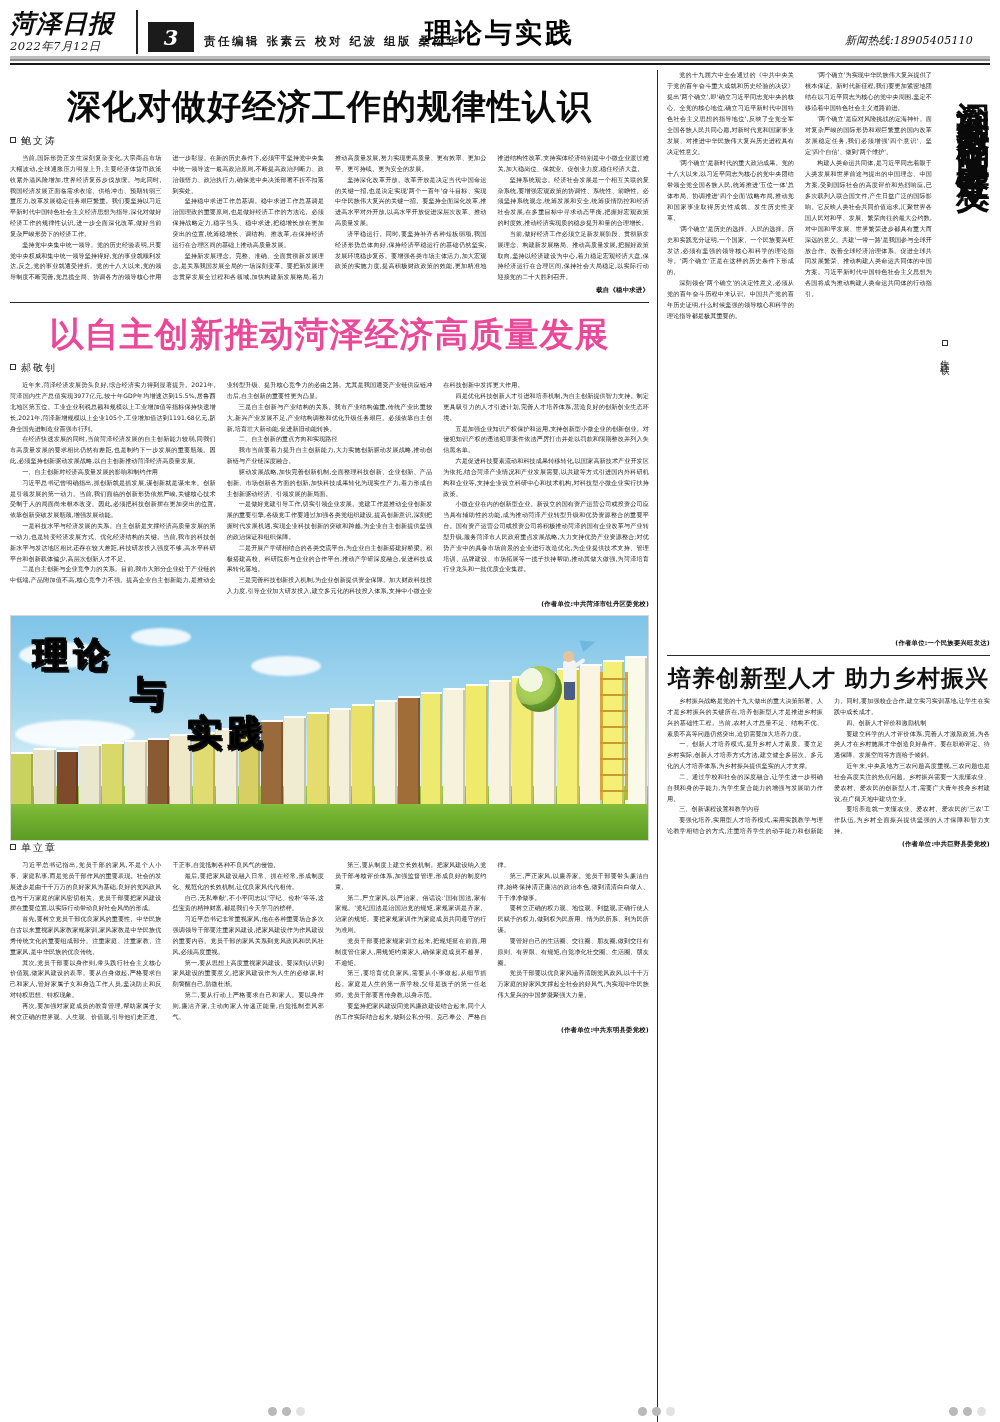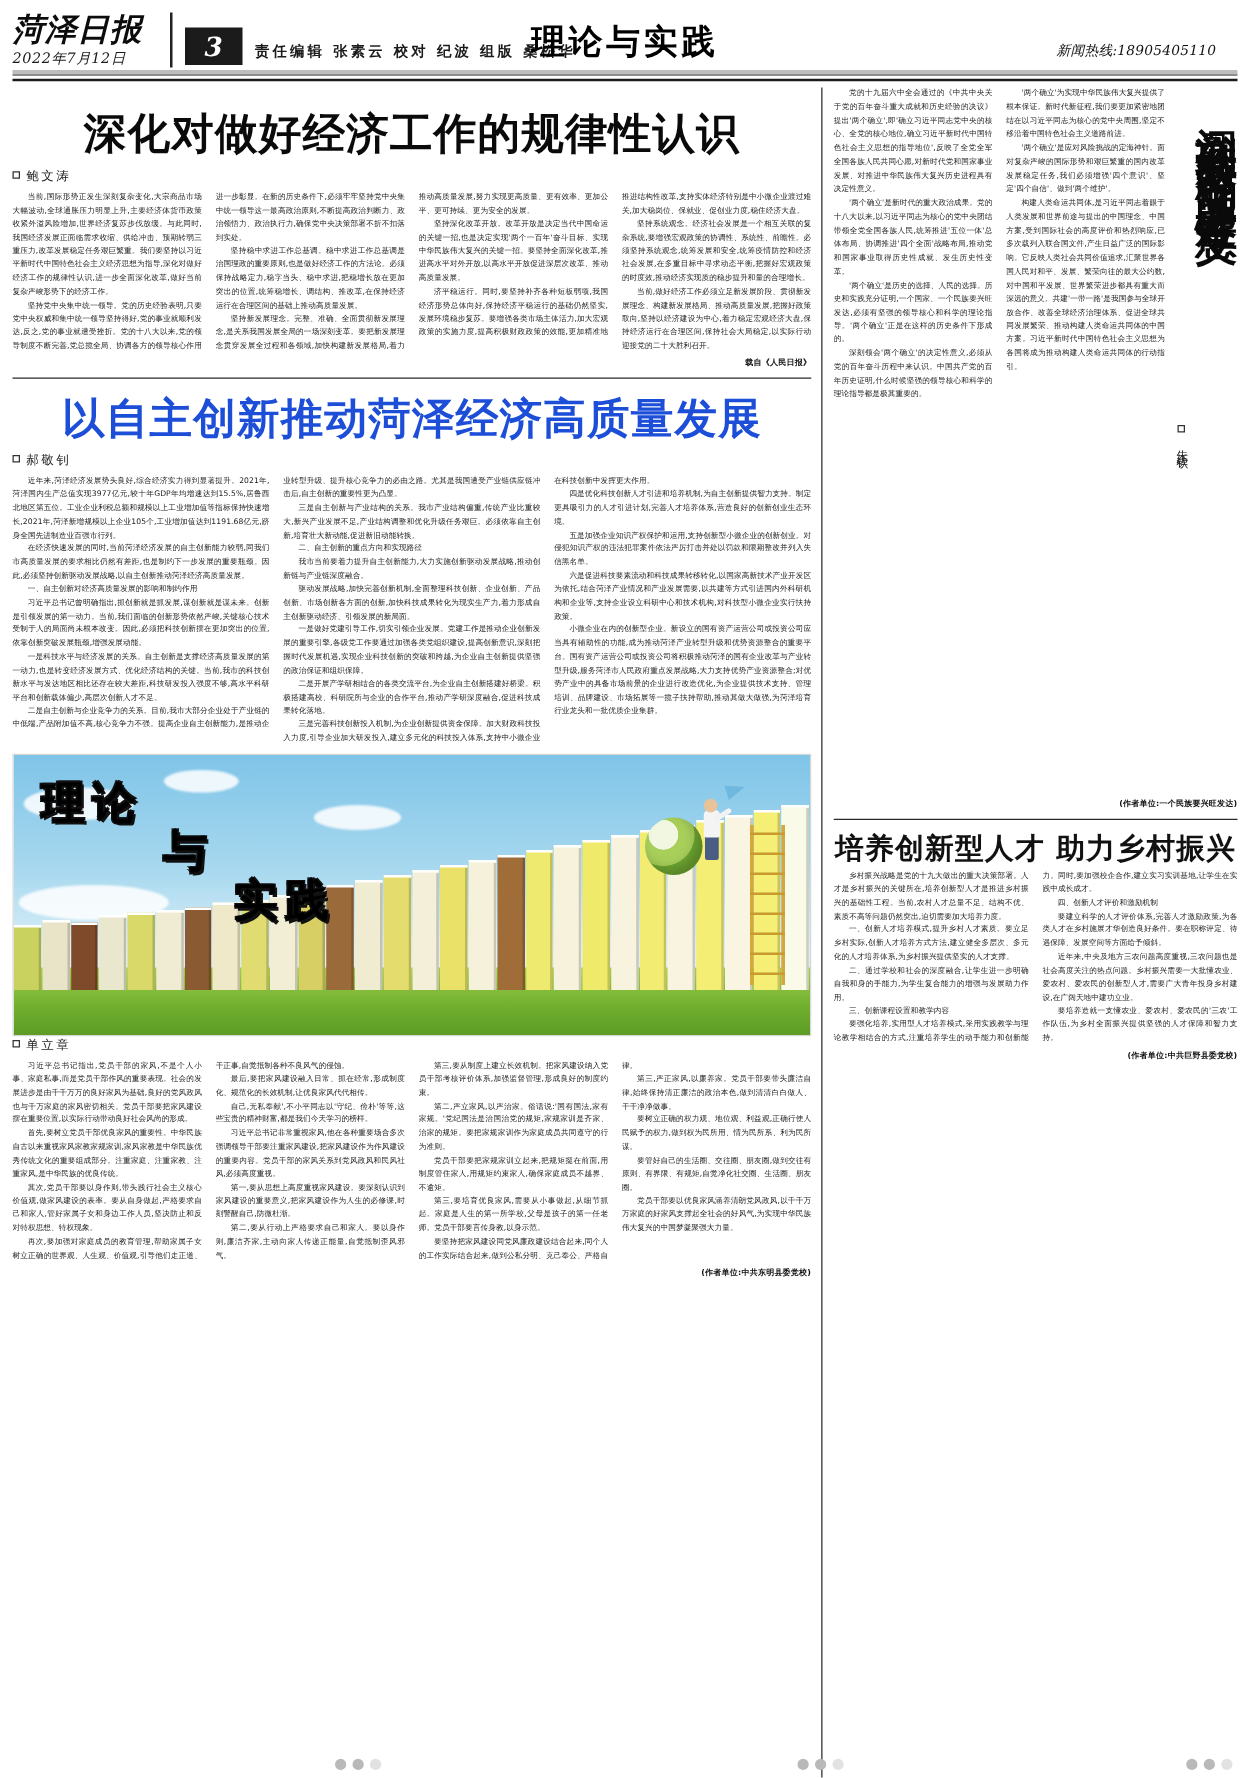--- a/index.html
+++ b/index.html
@@ -36,21 +36,21 @@
 
   
   .body-grid { display: flex; gap: 0; height: 1355px; }
   .left-zone { width: 648px; padding-right: 8px; border-right: 1px solid #2a2a2a; }
   .right-zone { width: 332px; padding-left: 9px; position: relative; }
 
   
   .hl-1 { font-size: 34px; font-weight: bold; text-align: center; letter-spacing: 1px;
           padding: 14px 0 4px; color: #0a0a0a; }
   .hl-2 { font-family: "DejaVu Serif", serif; font-size: 34px; font-weight: bold;
-          text-align: center; letter-spacing: 1px; padding: 9px 0 3px; color: #1d4ed8; }
+          text-align: center; letter-spacing: 1px; padding: 9px 0 3px; color: #ec4899; }
   .hl-3 { font-family: "DejaVu Serif", serif; font-size: 33px; font-weight: bold;
           text-align: center; letter-spacing: 4px; padding: 10px 0 3px; color: #0a0a0a; }
   .hl-right { font-family: "DejaVu Serif", serif; font-size: 23px; font-weight: bold;
               text-align: center; letter-spacing: 1px; padding: 7px 0 2px; }
   .byline { font-size: 10px; letter-spacing: 2px; padding-bottom: 5px; color: #222; }
   .byline .sq { display: inline-block; width: 6px; height: 6px; border: 1.3px solid #333;
                 margin-right: 5px; vertical-align: 1px; }
 
   
   .cols { column-gap: 11px; }
@@ -145,21 +145,21 @@
         <div class="cols c4">
           <p>当前,国际形势正发生深刻复杂变化,大宗商品市场大幅波动,全球通胀压力明显上升,主要经济体货币政策收紧外溢风险增加,世界经济复苏步伐放缓。与此同时,我国经济发展正面临需求收缩、供给冲击、预期转弱三重压力,改革发展稳定任务艰巨繁重。我们要坚持以习近平新时代中国特色社会主义经济思想为指导,深化对做好经济工作的规律性认识,进一步全面深化改革,做好当前复杂严峻形势下的经济工作。</p>
           <p>坚持党中央集中统一领导。党的历史经验表明,只要党中央权威和集中统一领导坚持得好,党的事业就顺利发达,反之,党的事业就遭受挫折。党的十八大以来,党的领导制度不断完善,党总揽全局、协调各方的领导核心作用进一步彰显。在新的历史条件下,必须牢牢坚持党中央集中统一领导这一最高政治原则,不断提高政治判断力、政治领悟力、政治执行力,确保党中央决策部署不折不扣落到实处。</p>
           <p>坚持稳中求进工作总基调。稳中求进工作总基调是治国理政的重要原则,也是做好经济工作的方法论。必须保持战略定力,稳字当头、稳中求进,把稳增长放在更加突出的位置,统筹稳增长、调结构、推改革,在保持经济运行在合理区间的基础上推动高质量发展。</p>
           <p>坚持新发展理念。完整、准确、全面贯彻新发展理念,是关系我国发展全局的一场深刻变革。要把新发展理念贯穿发展全过程和各领域,加快构建新发展格局,着力推动高质量发展,努力实现更高质量、更有效率、更加公平、更可持续、更为安全的发展。</p>
           <p>坚持深化改革开放。改革开放是决定当代中国命运的关键一招,也是决定实现'两个一百年'奋斗目标、实现中华民族伟大复兴的关键一招。要坚持全面深化改革,推进高水平对外开放,以高水平开放促进深层次改革、推动高质量发展。</p>
           <p>济平稳运行。同时,要坚持补齐各种短板弱项,我国经济形势总体向好,保持经济平稳运行的基础仍然坚实,发展环境稳步复苏。要增强各类市场主体活力,加大宏观政策的实施力度,提高积极财政政策的效能,更加精准地推进结构性改革,支持实体经济特别是中小微企业渡过难关,加大稳岗位、保就业、促创业力度,稳住经济大盘。</p>
           <p>坚持系统观念。经济社会发展是一个相互关联的复杂系统,要增强宏观政策的协调性、系统性、前瞻性。必须坚持系统观念,统筹发展和安全,统筹疫情防控和经济社会发展,在多重目标中寻求动态平衡,把握好宏观政策的时度效,推动经济实现质的稳步提升和量的合理增长。</p>
           <p>当前,做好经济工作必须立足新发展阶段、贯彻新发展理念、构建新发展格局、推动高质量发展,把握好政策取向,坚持以经济建设为中心,着力稳定宏观经济大盘,保持经济运行在合理区间,保持社会大局稳定,以实际行动迎接党的二十大胜利召开。</p>
         </div>
-        <div class="src">载自《人民日报》</div>
+        <div class="src">载自《稳中求进》</div>
       </div>
 
       <div class="rule-h"></div>
 
       <div>
         <div class="hl-2">以自主创新推动菏泽经济高质量发展</div>
         <div class="byline">
           <span class="sq"></span><span>郝敬钊</span>
         </div>
         <div class="cols c3">
@@ -174,20 +174,21 @@
           <p>我市当前要着力提升自主创新能力,大力实施创新驱动发展战略,推动创新链与产业链深度融合。</p>
           <p>驱动发展战略,加快完善创新机制,全面整理科技创新、企业创新、产品创新、市场创新各方面的创新,加快科技成果转化为现实生产力,着力形成自主创新驱动经济、引领发展的新局面。</p>
           <p>一是做好党建引导工作,切实引领企业发展。党建工作是推动企业创新发展的重要引擎,各级党工作要通过加强各类党组织建设,提高创新意识,深刻把握时代发展机遇,实现企业科技创新的突破和跨越,为企业自主创新提供坚强的政治保证和组织保障。</p>
           <p>二是开展产学研相结合的各类交流平台,为企业自主创新搭建好桥梁。积极搭建高校、科研院所与企业的合作平台,推动产学研深度融合,促进科技成果转化落地。</p>
           <p>三是完善科技创新投入机制,为企业创新提供资金保障。加大财政科技投入力度,引导企业加大研发投入,建立多元化的科技投入体系,支持中小微企业在科技创新中发挥更大作用。</p>
           <p>四是优化科技创新人才引进和培养机制,为自主创新提供智力支持。制定更具吸引力的人才引进计划,完善人才培养体系,营造良好的创新创业生态环境。</p>
           <p>五是加强企业知识产权保护和运用,支持创新型小微企业的创新创业。对侵犯知识产权的违法犯罪案件依法严厉打击并处以罚款和限期整改并列入失信黑名单。</p>
           <p>六是促进科技要素流动和科技成果转移转化,以国家高新技术产业开发区为依托,结合菏泽产业情况和产业发展需要,以共建等方式引进国内外科研机构和企业等,支持企业设立科研中心和技术机构,对科技型小微企业实行扶持政策。</p>
           <p>小微企业在内的创新型企业。新设立的国有资产运营公司或投资公司应当具有辅助性的功能,成为推动菏泽产业转型升级和优势资源整合的重要平台。国有资产运营公司或投资公司将积极推动菏泽的国有企业改革与产业转型升级,服务菏泽市人民政府重点发展战略,大力支持优势产业资源整合;对优势产业中的具备市场前景的企业进行改造优化,为企业提供技术支持、管理培训、品牌建设、市场拓展等一揽子扶持帮助,推动其做大做强,为菏泽培育行业龙头和一批优质企业集群。</p>
         </div>
+        <div class="src">(作者单位:中共菏泽市牡丹区委党校)</div>
       </div>
 
       <div class="illus">
         <div class="sky"></div>
         <div class="cloud" style="left:8px;top:26px;width:88px;height:26px;"></div>
         <div class="cloud" style="left:120px;top:12px;width:60px;height:18px;"></div>
         <div class="cloud" style="left:240px;top:40px;width:70px;height:20px;"></div>
         <div class="cloud" style="left:4px;top:104px;width:120px;height:28px;"></div>
         <div class="grass"></div>
         <div class="books">

